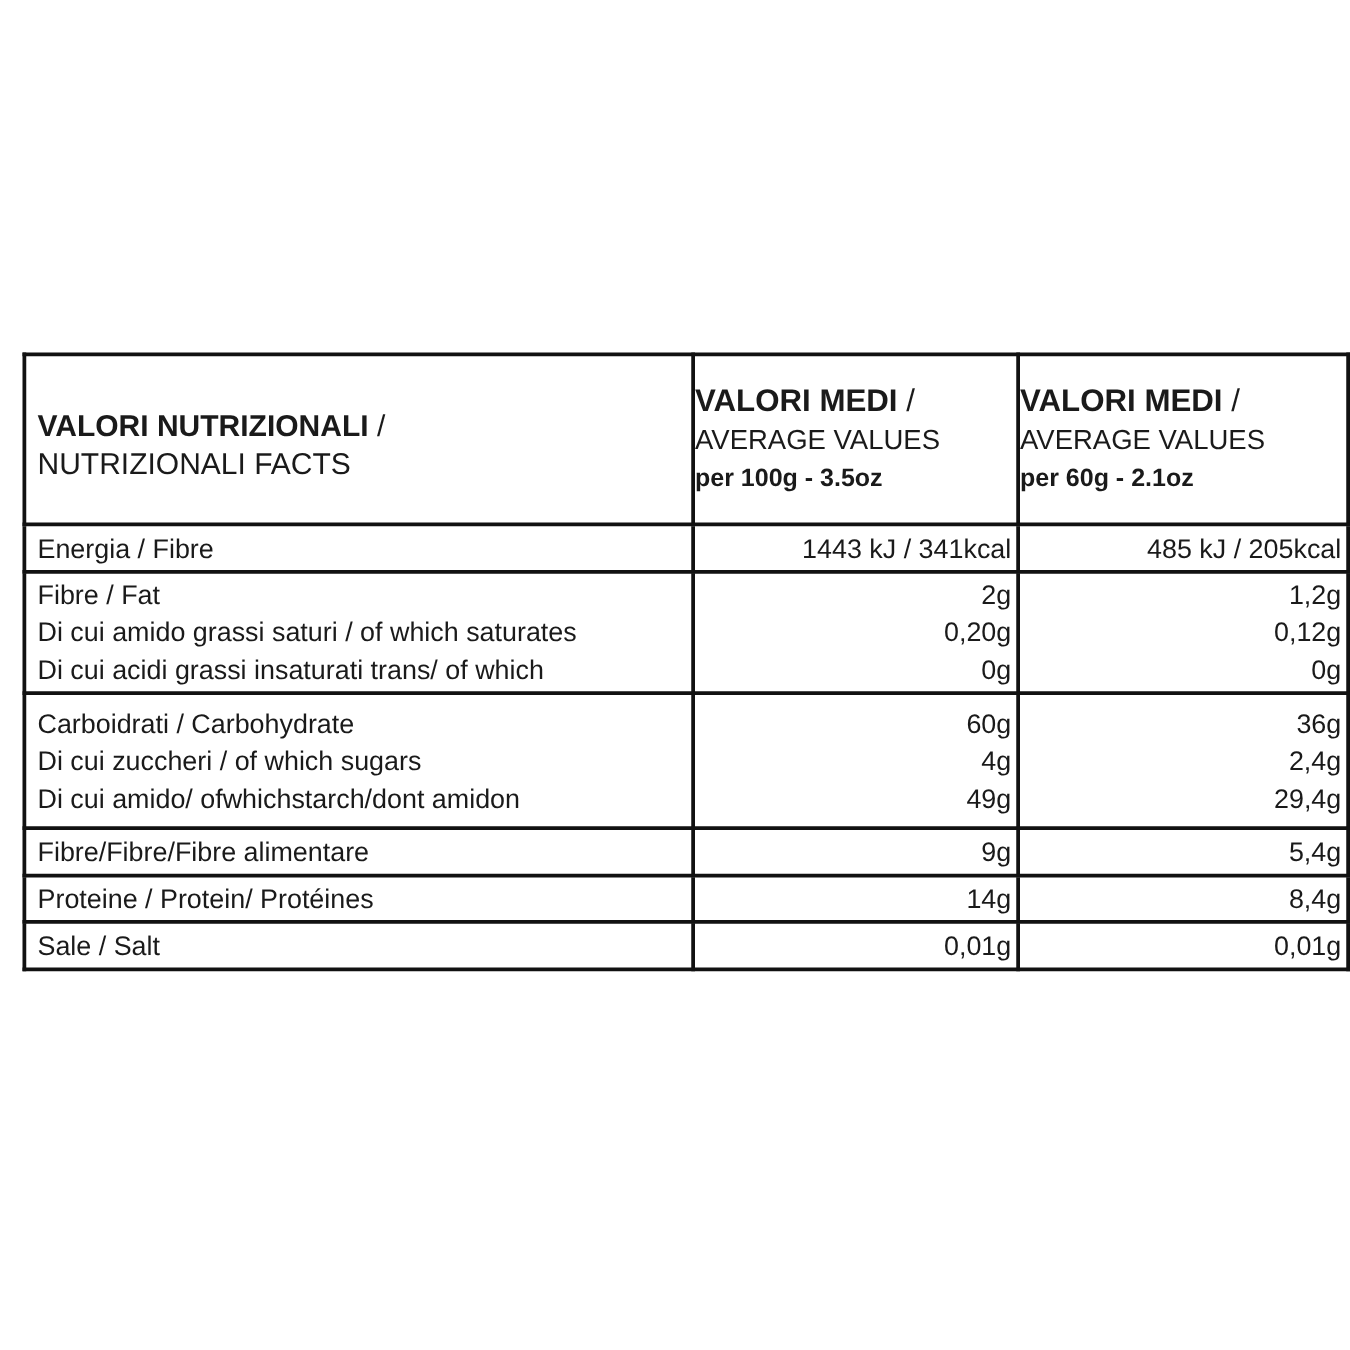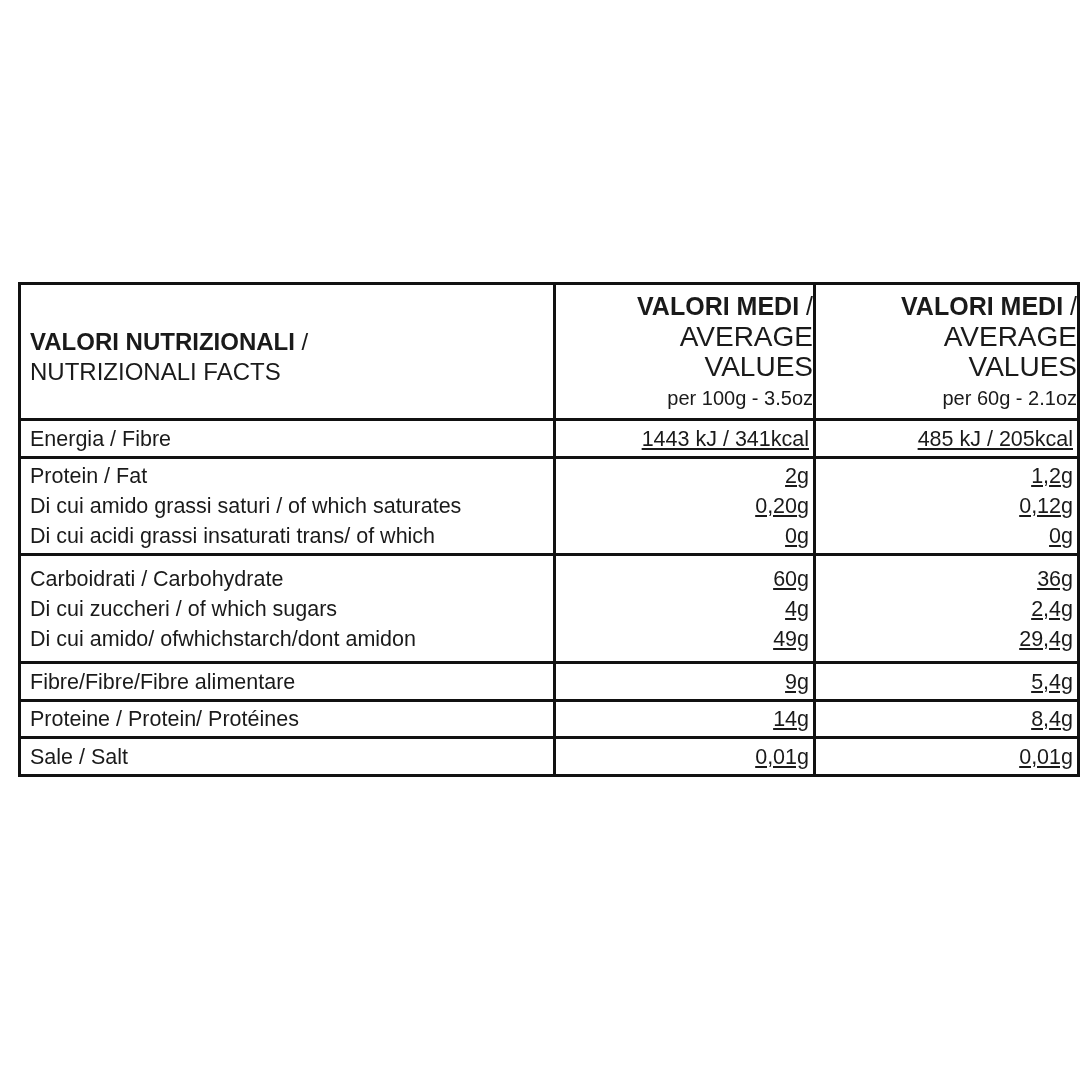--- a/index.html
+++ b/index.html
@@ -44,53 +44,51 @@
     display: block;
     line-height: 30px;
     margin-top: 10px;
   }
   .head-left .light {
     font-size: 24px;
     display: block;
     line-height: 30px;
   }
   .head-col {
-    text-align: right;
+    text-align: left;
     font-weight: normal;
   }
   .head-col .bold {
     font-weight: bold;
     font-size: 25px;
     display: block;
     line-height: 32px;
   }
   .head-col .light {
-    font-size: 28px;
-    display: block;
-    line-height: 30px;
-    padding-left: 20px;
+    font-size: 22px;
+    display: block;
+    line-height: 30px;
   }
   .head-col .per {
-    font-weight: normal;
+    font-weight: bold;
     font-size: 20px;
     display: block;
     line-height: 32px;
   }
   .slash { font-weight: normal; }
   .label-cell {
     padding-left: 9px !important;
     font-size: 21.5px;
     line-height: 30px;
   }
   .val-cell {
     text-align: right;
     padding-right: 4px !important;
     font-size: 21.5px;
     line-height: 30px;
-    text-decoration: underline;
   }
   .line { display: block; white-space: nowrap; }
   .r-energy { height: 38px; }
   .r-fat { height: 97px; }
   .r-carb { height: 108px; }
   .r-fibre { height: 38px; }
   .r-protein { height: 37px; }
   .r-salt { height: 38px; }
 </style>
 </head>
@@ -127,21 +125,21 @@
     <td class="val-cell">
       <span class="line">1443 kJ / 341kcal</span>
     </td>
     <td class="val-cell">
       <span class="line">485 kJ / 205kcal</span>
     </td>
   </tr>
 
   <tr class="r-fat">
     <td class="label-cell">
-      <span class="line">Protein / Fat</span>
+      <span class="line">Fibre / Fat</span>
       <span class="line">Di cui amido grassi saturi / of which saturates</span>
       <span class="line">Di cui acidi grassi insaturati trans/ of which</span>
     </td>
     <td class="val-cell">
       <span class="line">2g</span>
       <span class="line">0,20g</span>
       <span class="line">0g</span>
     </td>
     <td class="val-cell">
       <span class="line">1,2g</span>

